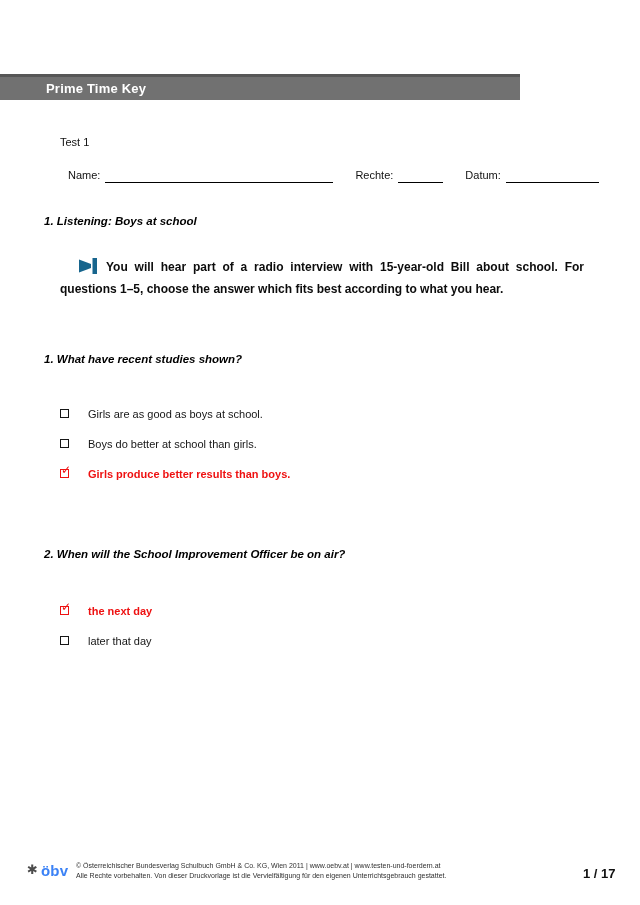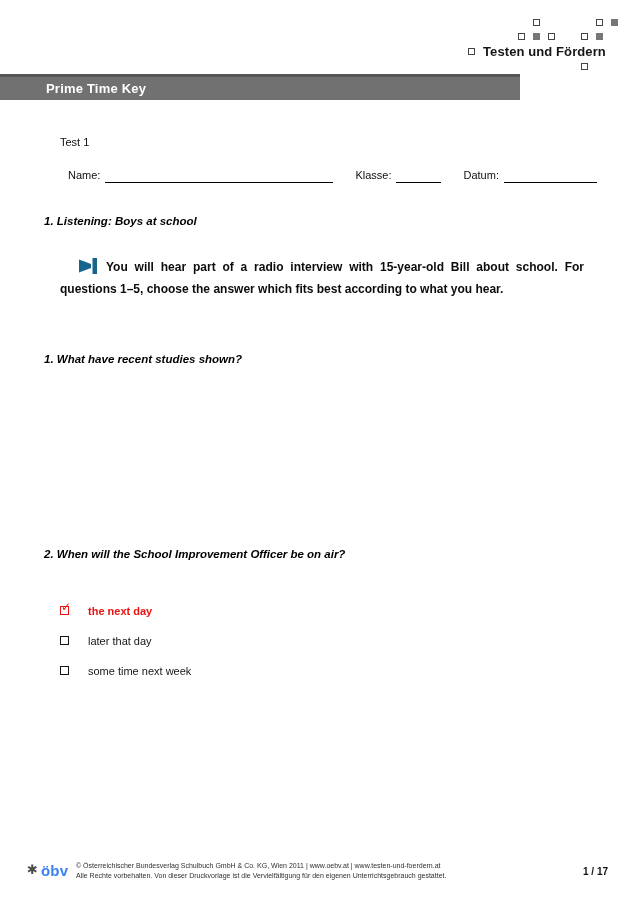--- a/index.html
+++ b/index.html
@@ -60,85 +60,82 @@
     font-size:12px;font-weight:bold;color:#ee1111;line-height:12px;
   }
   .opt .txt{line-height:14px;padding-top:0px;}
   .opt.correct .txt{color:#ee1111;font-weight:bold;}
 
   
   .obv-logo{position:absolute;left:27px;top:861px;display:flex;align-items:center;}
   .obv-star{font-size:13px;color:#4c4c4c;margin-right:3px;line-height:18px;}
   .obv-text{font-size:15px;font-weight:bold;color:#3b82f6;letter-spacing:0.3px;}
   .copyright{position:absolute;left:76px;top:861px;width:420px;font-size:7px;line-height:10px;color:#303030;}
-  .pagenum{position:absolute;left:583px;top:866px;font-size:10px;font-weight:bold;color:#111;}
+  .pagenum{position:absolute;left:583px;top:866px;font-size:13px;font-weight:bold;color:#111;}
 </style>
 </head>
 <body>
 
 <div class="page">
 
-  <div class="brand">
-    <span class="sq" style="left:533px;top:19px;"></span>
-    <span class="sq" style="left:596px;top:19px;"></span>
-    <span class="sq f" style="left:611px;top:19px;"></span>
-    <span class="sq" style="left:518px;top:33px;"></span>
-    <span class="sq f" style="left:533px;top:33px;"></span>
-    <span class="sq" style="left:548px;top:33px;"></span>
-    <span class="sq" style="left:581px;top:33px;"></span>
-    <span class="sq f" style="left:596px;top:33px;"></span>
-    <span class="sq" style="left:468px;top:48px;"></span>
-    <span class="sq" style="left:581px;top:63px;"></span>
-    <div class="brand-text">Testen und Fördern</div>
-  </div>
 
   <div class="header-bar">
     <div class="header-title">Prime Time Key</div>
   </div>
 
   <div class="test-title">Test 1</div>
 
   <div class="fields">
     <span class="lbl">Name:</span>
     <span class="line name"></span>
     <span class="gap"></span>
-    <span class="lbl">Klasse:</span>
+    <span class="lbl">Rechte:</span>
     <span class="line klasse"></span>
     <span class="gap"></span>
     <span class="lbl">Datum:</span>
     <span class="line datum"></span>
   </div>
 
   <div class="h-bold" style="top:215px;">1. Listening: Boys at school</div>
 
   <div class="instr">
     <div class="jline">
       <svg class="speaker" width="19" height="16" viewBox="0 0 19 16">
         <polygon points="0,1.5 12,6 12,10 0,14.5" fill="#17658d"></polygon>
         <rect x="13.5" y="0" width="4.5" height="16" fill="#17658d"></rect>
       </svg><span>You will hear part of a radio interview with 15-year-old Bill about school. For</span>
     </div>
     <div>questions 1–5, choose the answer which fits best according to what you hear.</div>
   </div>
 
   <div class="h-bold" style="top:353px;">1. What have recent studies shown?</div>
+  <div class="opts" style="top:407px;">
+    <div class="opt">
+      <span class="cb"></span>
+      <span class="txt">Girls are as good as boys at school.</span>
+    </div>
+    <div class="opt">
+      <span class="cb"></span>
+      <span class="txt">Boys do better at school than girls.</span>
+    </div>
+    <div class="opt correct">
+      <span class="cb checked"></span>
+      <span class="txt">Girls produce better results than boys.</span>
+    </div>
+  </div>
 
   <div class="h-bold" style="top:548px;">2. When will the School Improvement Officer be on air?</div>
   <div class="opts" style="top:604px;">
     <div class="opt correct">
       <span class="cb checked"></span>
       <span class="txt">the next day</span>
     </div>
     <div class="opt">
       <span class="cb"></span>
       <span class="txt">later that day</span>
-    </div>
-    <div class="opt">
-      <span class="cb"></span>
-      <span class="txt">some time next week</span>
     </div>
   </div>
 
   <div class="obv-logo">
     <span class="obv-star">✱</span>
     <span class="obv-text">öbv</span>
   </div>
   <div class="copyright">
     <div>© Österreichischer Bundesverlag Schulbuch GmbH &amp; Co. KG, Wien 2011 | www.oebv.at | www.testen-und-foerdern.at</div>
     <div>Alle Rechte vorbehalten. Von dieser Druckvorlage ist die Vervielfältigung für den eigenen Unterrichtsgebrauch gestattet.</div>

